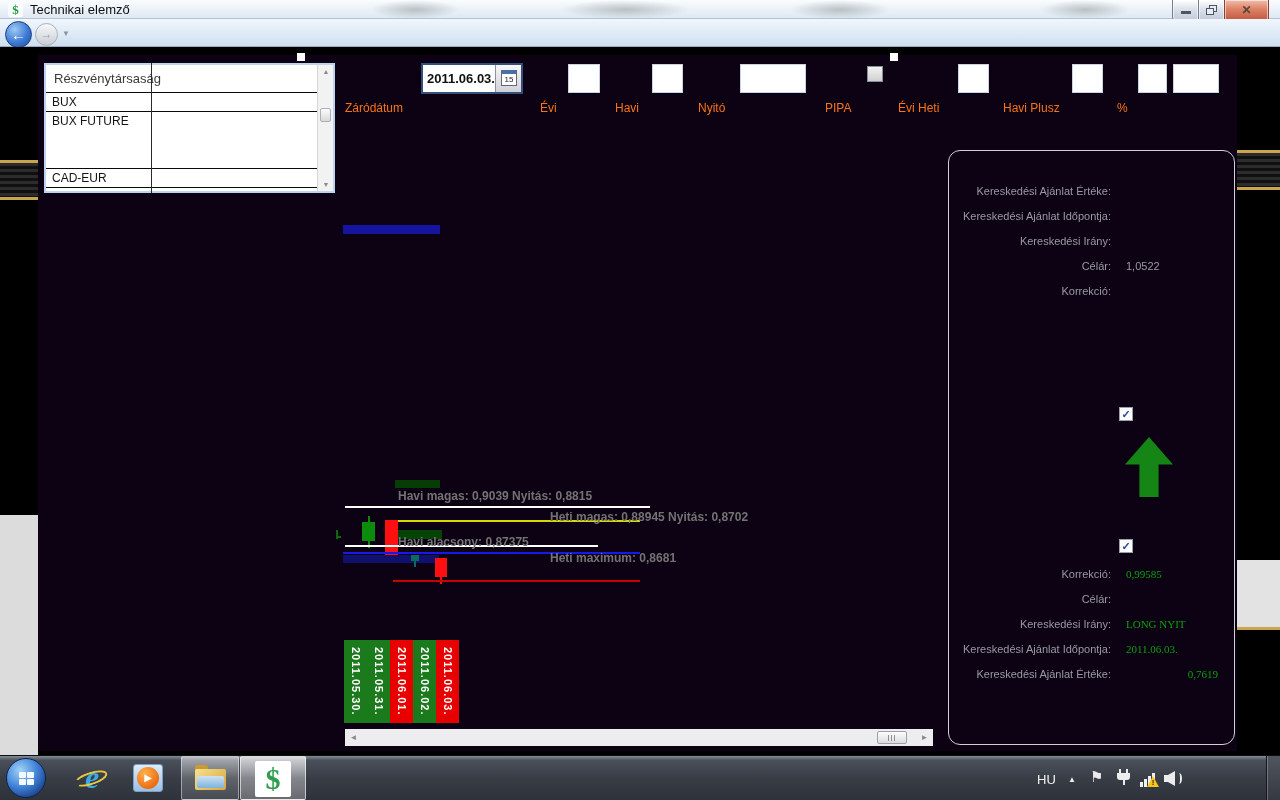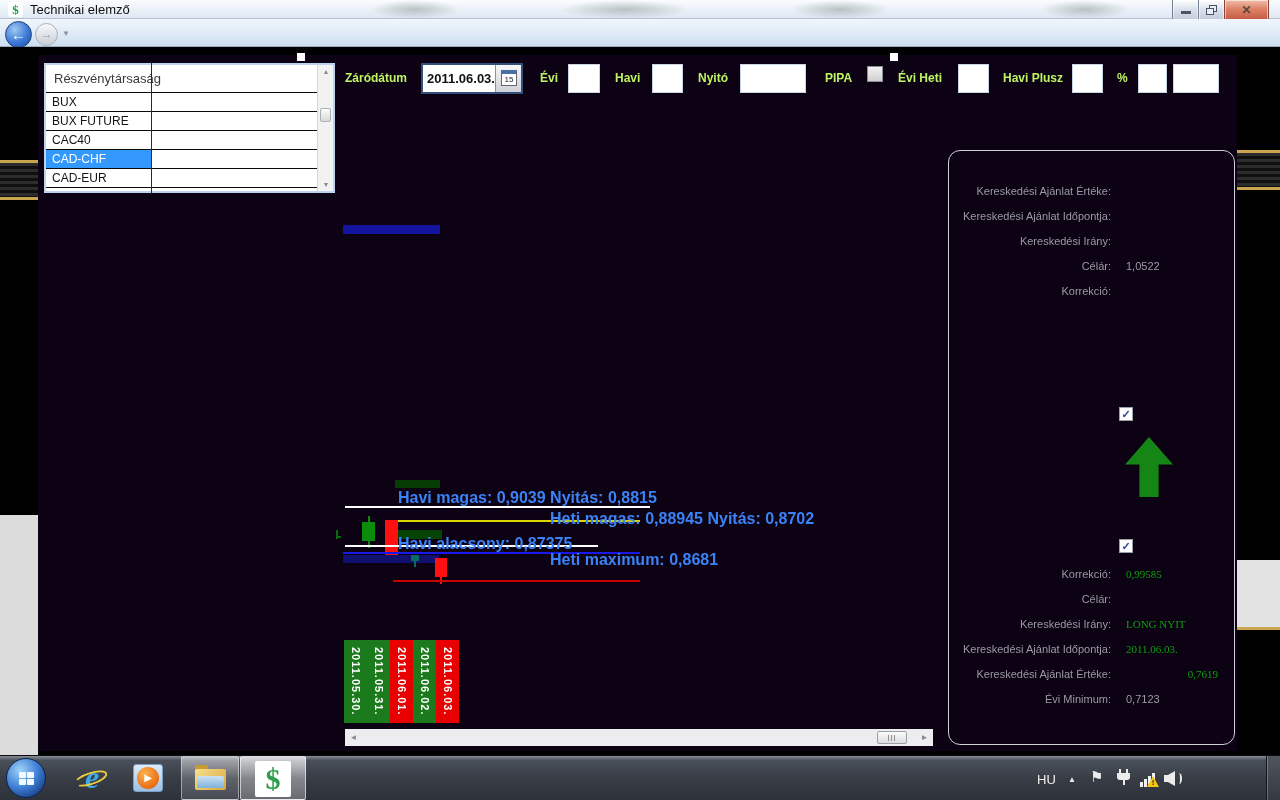--- a/index.html
+++ b/index.html
@@ -51,21 +51,21 @@
     font-size:12px; color:#141414; }
   .srow .lab { position:absolute; left:0; top:0; width:105px; height:18px; line-height:18px; padding-left:6px; }
   .srow.sel .lab { background:#3399ff; color:#fff; }
   #col-divider { left:151px; top:63px; width:1px; height:130px; background:#2a2a2a; }
   .vscroll { background:#f2f2f2; border-left:1px solid #d6d6d6; }
   .sb-arrow { position:absolute; left:0; width:16px; text-align:center; font-size:7px; color:#8a8a8a; }
   .sb-thumb { position:absolute; left:2px; width:11px; background:linear-gradient(#fdfdfd,#d8d8d8);
     border:1px solid #aab0b8; border-radius:2px; }
 
   
-  .flabel { font-size:12px; font-weight:bold; color:#bef264; white-space:nowrap; }
+  .flabel { font-size:12px; font-weight:normal; color:#f97316; white-space:nowrap;margin-top:30px; }
   .finput { position:absolute; background:#fff; border:1px solid #c8d4e4; font-size:12px; padding:0 3px; }
   #datebox { left:421px; top:63px; width:102px; height:31px; border:2px solid #33507d; background:#fff; }
   #date-input { position:absolute; left:0; top:0; width:72px; height:27px; border:none;
     font:bold 13px "Liberation Sans",sans-serif; color:#111; padding-left:4px; }
   #cal-btn { position:absolute; left:72px; top:0; width:26px; height:27px;
     background:linear-gradient(#f8f8f8,#d0d0d8); border-left:1px solid #8892a4; }
   #cal-icon { position:absolute; left:5px; top:5px; width:16px; height:16px; background:#fff;
     border:1px solid #667; border-top:4px solid #4a6fa5; font-size:8px; color:#222;
     text-align:center; line-height:11px; }
   .formchk { background:linear-gradient(#f2f2f2,#cfcfcf); border:1px solid #8a8f99; }
@@ -80,21 +80,21 @@
   .ap-value { position:absolute; left:168px; top:0; white-space:nowrap; }
   .ap-value.green, .ap-label ~ .green { color:#0ca00c;font-family:Liberation Serif, serif; }
   .ap-value.farright { left:auto; right:10px; }
   .chk { width:14px; height:14px; background:#fdfdfd; border:1px solid #9aa0aa;
     color:#334a9e; font:bold 11px/13px "Liberation Sans",sans-serif; text-align:center; }
   #green-arrow { left:1125px; top:437px; width:48px; height:60px; background:#158515;
     clip-path:polygon(50% 0,100% 46%,70% 46%,70% 100%,30% 100%,30% 46%,0 46%); }
 
   
   .cline { position:absolute; height:2px; }
-  .ctext { position:absolute; font-size:16px; font-weight:bold; color:#3b82f6; white-space:nowrap; }
+  .ctext { position:absolute; font-size:12px; font-weight:bold; color:#737373; white-space:nowrap; }
   .candle { position:absolute; }
   #date-cols { left:344px; top:640px; width:115px; height:83px; display:flex; }
   .dcol { width:23px; height:83px; display:flex; align-items:center; justify-content:center;
     writing-mode:vertical-rl; font-size:11px; font-weight:bold; color:#fff; letter-spacing:1px; }
 
   
   #hscroll { left:345px; top:729px; width:588px; height:17px; background:#ededef; }
   .hs-arrow { position:absolute; top:0; width:17px; height:17px; text-align:center;
     font-size:8px; line-height:17px; color:#8a8a8a; }
   #hs-thumb { position:absolute; left:532px; top:2px; width:30px; height:13px;
@@ -188,26 +188,20 @@
   <div class="abs artifact" style="left:890px;top:53px"></div>
 
   <div id="stock-panel" class="abs">
     <div id="stock-header">Részvénytársaság</div>
     <div class="srow" style="top:46px">
         <span class="lab">BUX FUTURE</span>
       </div>
     <div class="srow" style="top:27px">
         <span class="lab">BUX</span>
       </div>
-    <div class="srow" style="top:65px">
-        <span class="lab">CAC40</span>
-      </div>
-    <div class="srow sel" style="top:84px">
-        <span class="lab">CAD-CHF</span>
-      </div>
     <div class="srow" style="top:103px">
         <span class="lab">CAD-EUR</span>
       </div>
     <div class="srow" style="top:122px">
         <span class="lab">CAD-HUF</span>
       </div>
   </div>
   <div id="col-divider" class="abs"></div>
   <div class="abs vscroll" style="left:317px;top:65px;width:16px;height:126px">
     <div class="sb-arrow" style="top:3px">▲</div>
@@ -278,24 +272,20 @@
       <span class="ap-value green">LONG NYIT</span>
     </div>
   <div class="ap-row" style="top:643px">
       <span class="ap-label">Kereskedési Ajánlat Időpontja:</span>
       <span class="ap-value green">2011.06.03.</span>
     </div>
   <div class="ap-row" style="top:668px">
       <span class="ap-label">Kereskedési Ajánlat Értéke:</span>
       <span class="ap-value green farright">0,7619</span>
     </div>
-  <div class="ap-row" style="top:693px">
-      <span class="ap-label">Évi Minimum:</span>
-      <span class="ap-value">0,7123</span>
-    </div>
 
   <div class="abs" style="left:343px;top:225px;width:97px;height:9px;background:#14149e"></div>
 
   <div class="abs" style="left:395px;top:480px;width:45px;height:8px;background:#053d05"></div>
   <div class="cline" style="left:345px;top:506px;width:305px;background:#fff"></div>
   <div class="ctext" style="left:398px;top:489px">Havi magas: 0,9039 Nyitás: 0,8815</div>
 
   <div class="cline" style="left:385px;top:520px;width:255px;background:#d8d800"></div>
   <div class="ctext" style="left:550px;top:510px">Heti magas: 0,88945 Nyitás: 0,8702</div>
 

